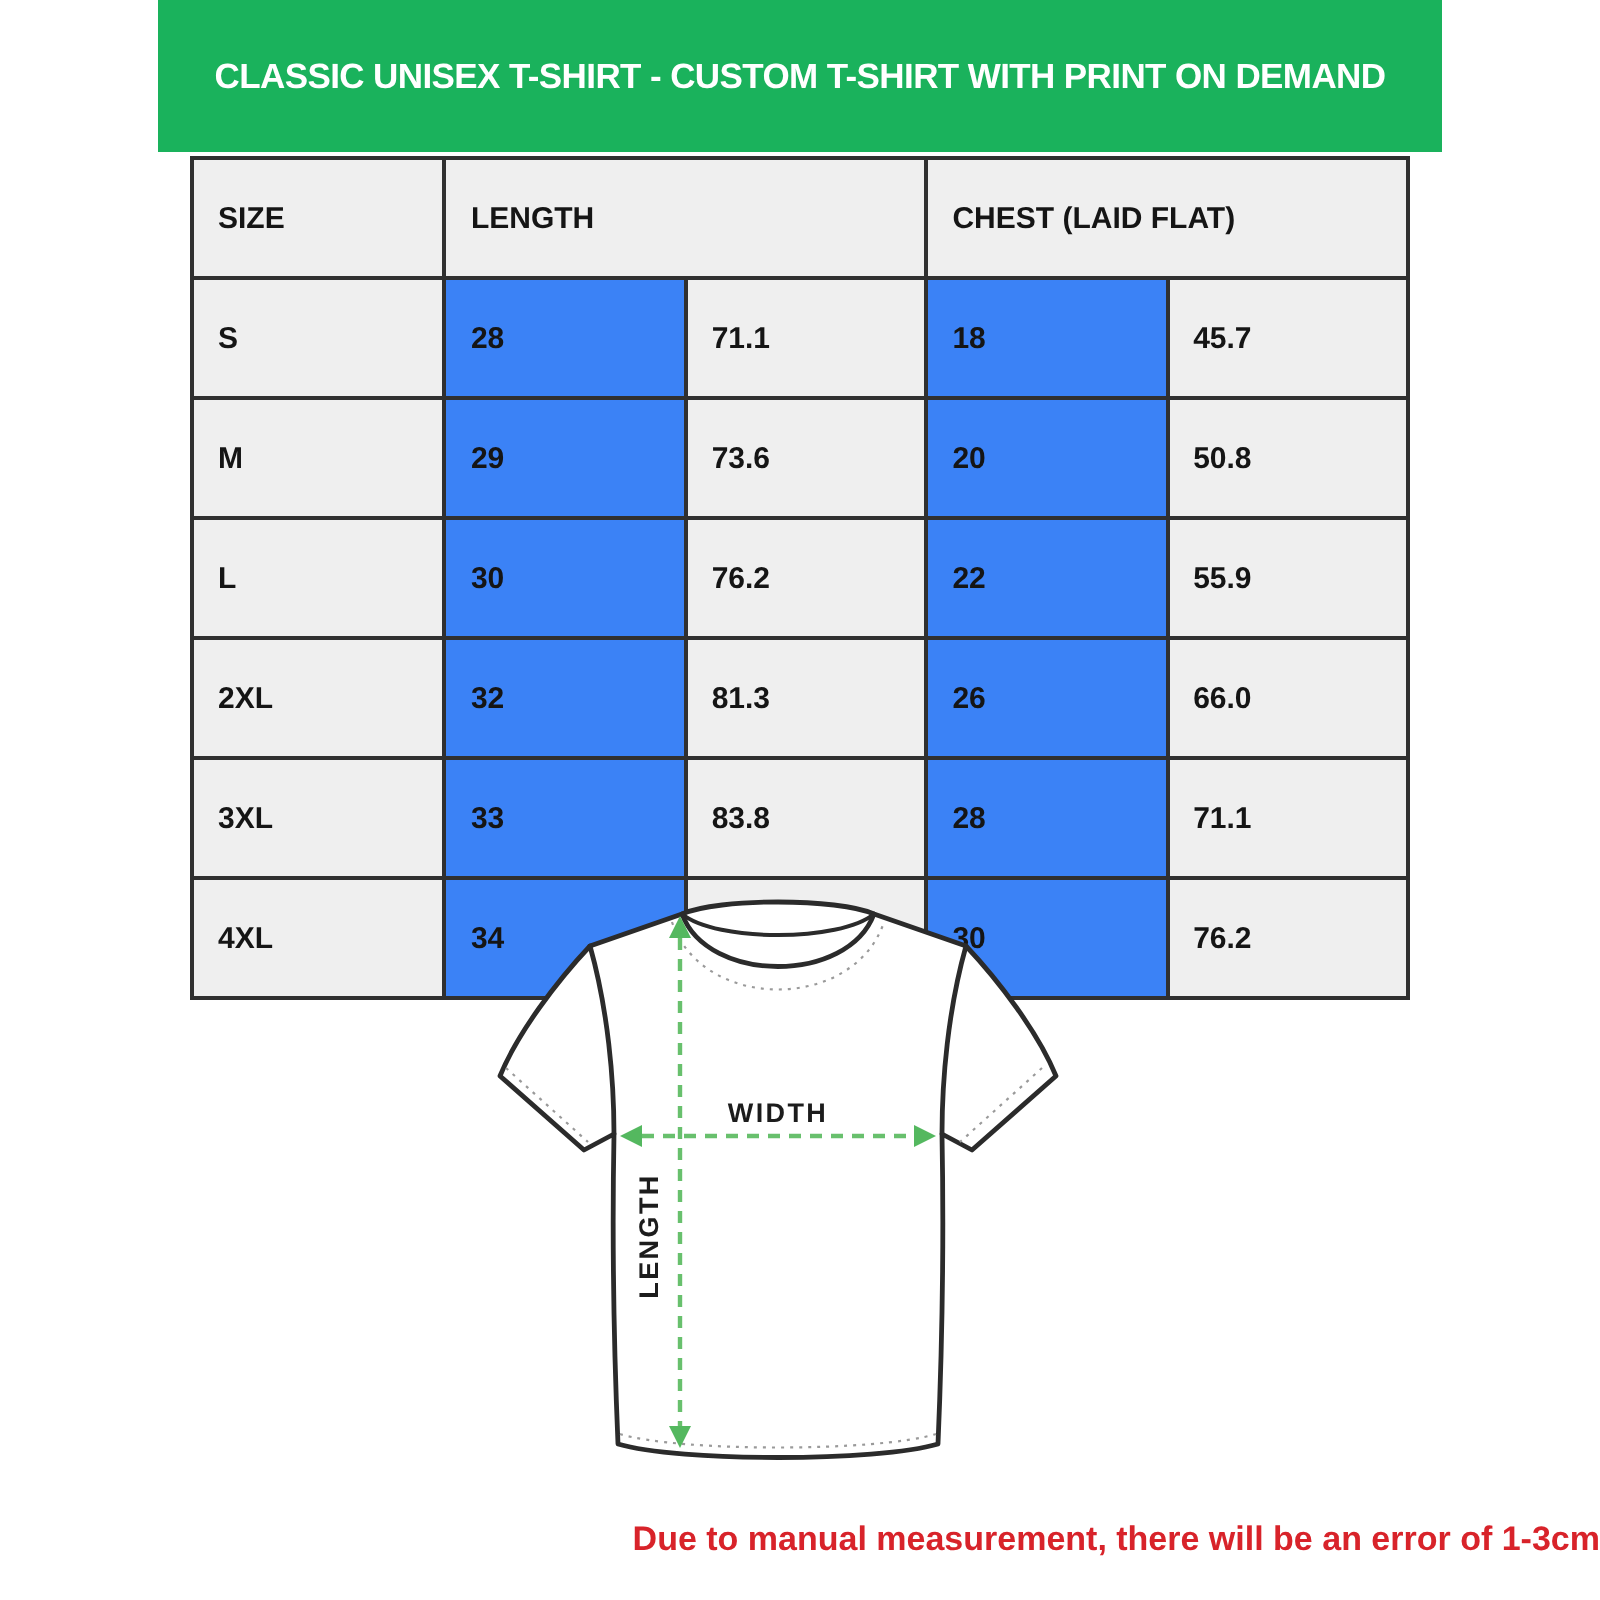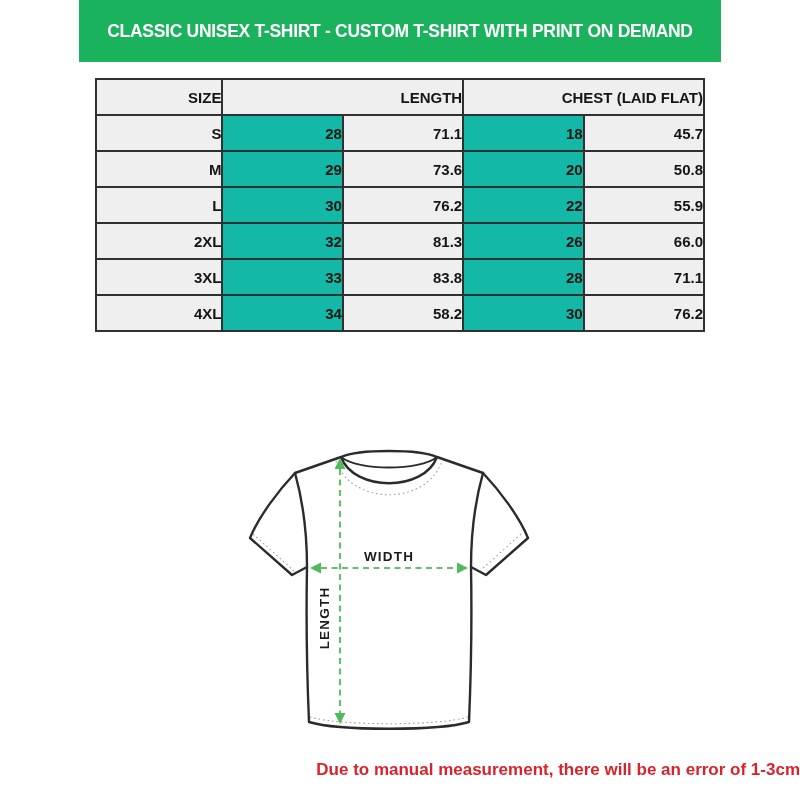--- a/index.html
+++ b/index.html
@@ -1,37 +1,37 @@
 <!DOCTYPE html>
 <html><head>
 <meta charset="utf-8">
 <style>
   html,body{margin:0;padding:0;}
   body{
     width:800px;height:800px;position:relative;background:#ffffff;
     font-family:"Liberation Sans","DejaVu Sans",sans-serif;overflow:hidden;
   }
   .banner{
-    position:absolute;left:79px;top:0;width:642px;height:62px;
+    position:absolute;left:79px;top:0;width:642px;height:76px;
     display:flex;align-items:center;justify-content:center;
   }
   .banner-title{
     color:#ffffff;font-weight:bold;font-size:17.5px;letter-spacing:-0.3px;
     white-space:nowrap;
   }
   table.size-table{
     position:absolute;left:95px;top:78px;width:610px;
     border-collapse:collapse;table-layout:fixed;
   }
   table.size-table td,table.size-table th{
-    border:2px solid #303030;height:34px;text-align:right;vertical-align:middle;
-    font-size:15px;font-weight:bold;color:#151515;padding:0;
+    border:2px solid #303030;height:34px;text-align:left;vertical-align:middle;
+    font-size:15px;font-weight:bold;color:#151515;padding:12px;
   }
   .cell-gray{background:#efefef;}
-  .cell-white{background:#14b8a6;}
+  .cell-white{background:#3b82f6;}
   .note{
     position:absolute;left:0;top:760px;width:800px;text-align:right;
     font-size:17px;font-weight:bold;
   }
   .shirt-wrap{position:absolute;left:227px;top:430px;width:320px;height:320px;}
   .svg-label{font-family:"Liberation Sans","DejaVu Sans",sans-serif;font-weight:bold;font-size:13.5px;letter-spacing:1.2px;fill:#1c1c1c;}
 </style>
 </head>
 <body>
 

